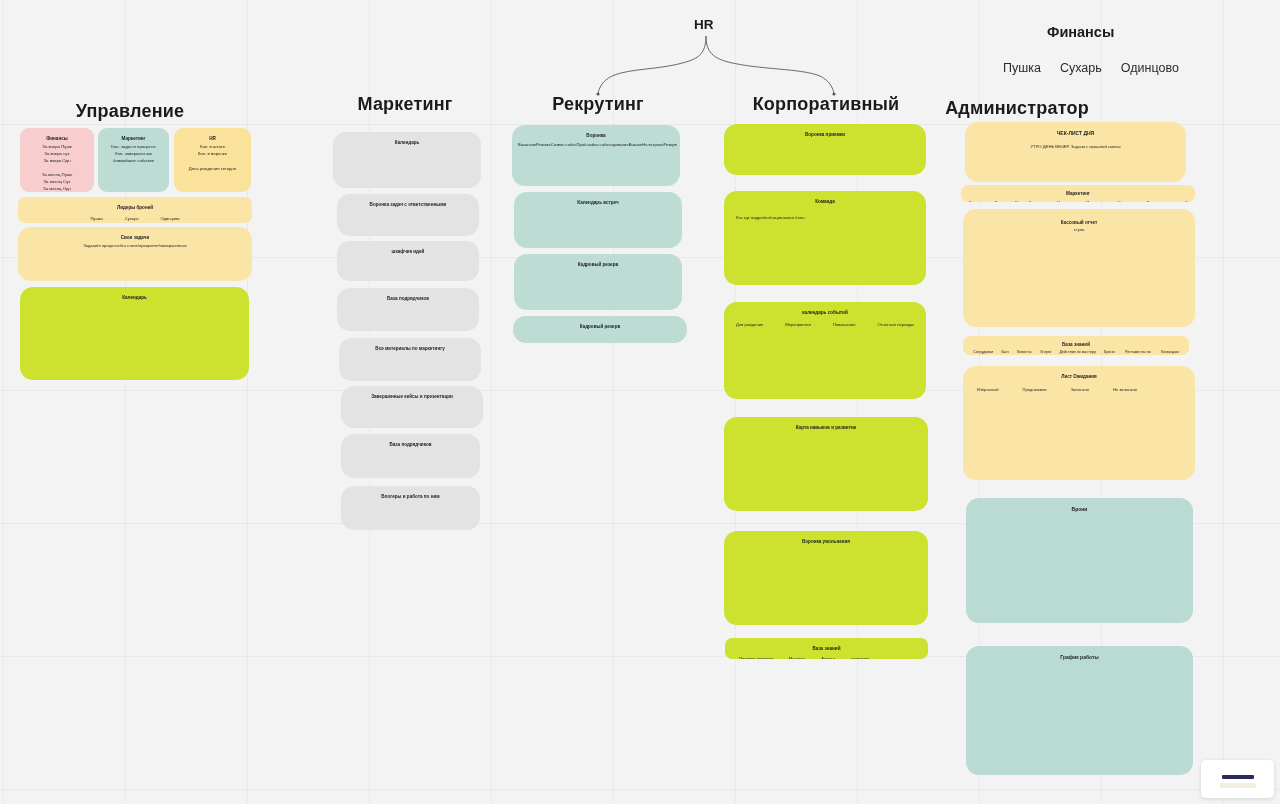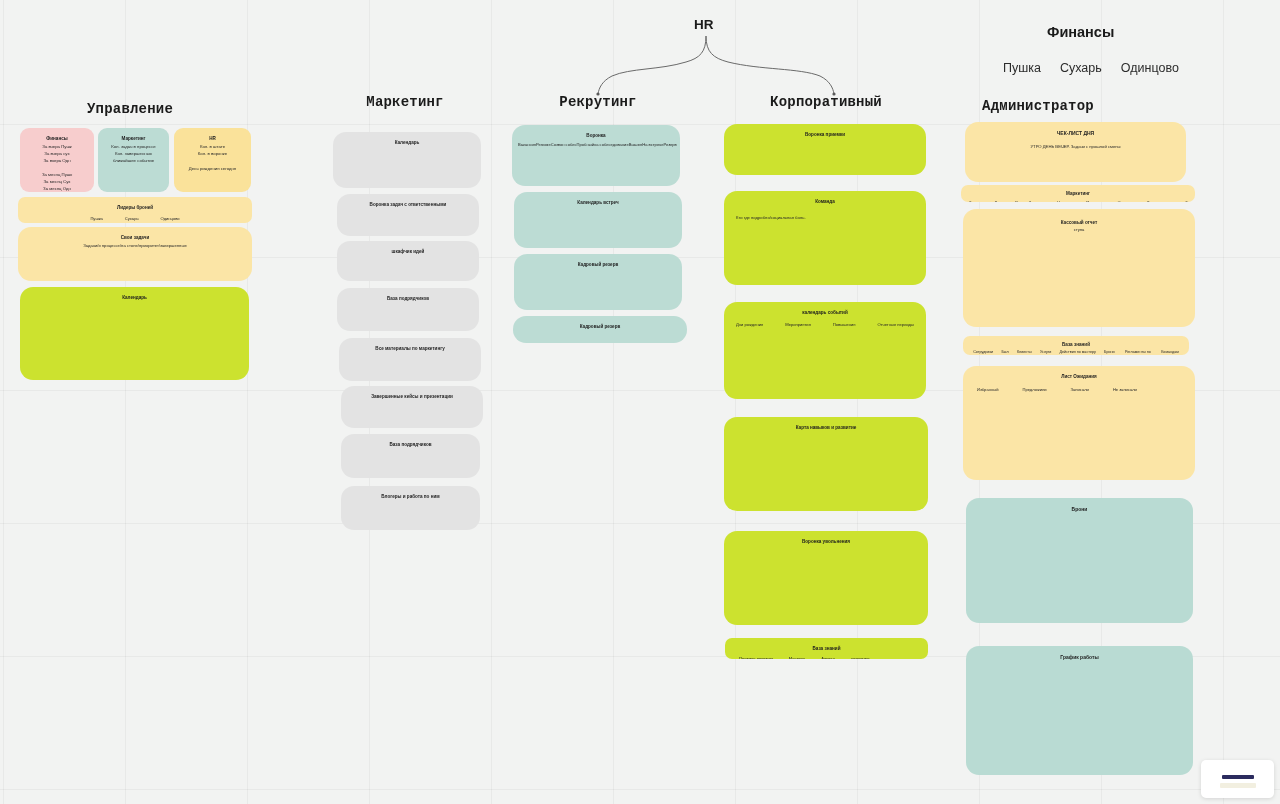--- a/index.html
+++ b/index.html
@@ -22,21 +22,21 @@
 
   
   .col-title {
     position: absolute;
     font-weight: bold;
     color: #1b1b1b;
     text-align: center;
     white-space: nowrap;
     letter-spacing: .2px;
   }
-  .title-lg { font-size: 14px; font-family: Liberation Mono, monospace; }
+  .title-lg { font-size: 18px; }
   .hr-node {
     position: absolute;
     font-size: 13.5px;
     font-weight: bold;
     color: #1b1b1b;
   }
   .studios-title {
     position: absolute;
     font-size: 14.5px;
     font-weight: bold;
@@ -162,21 +162,21 @@
   <div class="studios-row" style="left:1003px; top:61px;">
     <span>Пушка</span>
     <span>Сухарь</span>
     <span>Одинцово</span>
   </div>
 
   <div class="col-title title-lg" style="left:40px; top:101px; width:180px;">Управление</div>
   <div class="col-title title-lg" style="left:315px; top:94px; width:180px;">Маркетинг</div>
   <div class="col-title title-lg" style="left:508px; top:94px; width:180px;">Рекрутинг</div>
   <div class="col-title title-lg" style="left:736px; top:94px; width:180px;">Корпоративный</div>
-  <div class="col-title title-lg" style="left:948px; top:98px; width:180px;">Администратор</div>
+  <div class="col-title title-lg" style="left:927px; top:98px; width:180px;">Администратор</div>
 
   <div class="card sm c-pink" style="left:20px; top:128px; width:74px; height:64px;">
     <span class="card-title">Финансы</span>
     <span class="card-lines" style="white-space:pre-line;">За вчера Пушк
 За вчера сух
 За вчера Одн</span>
     <span class="card-lines" style="white-space:pre-line; padding-top:7px;">За месяц Пушк
 За месяц Сух
 За месяц Одн</span>
   </div>

